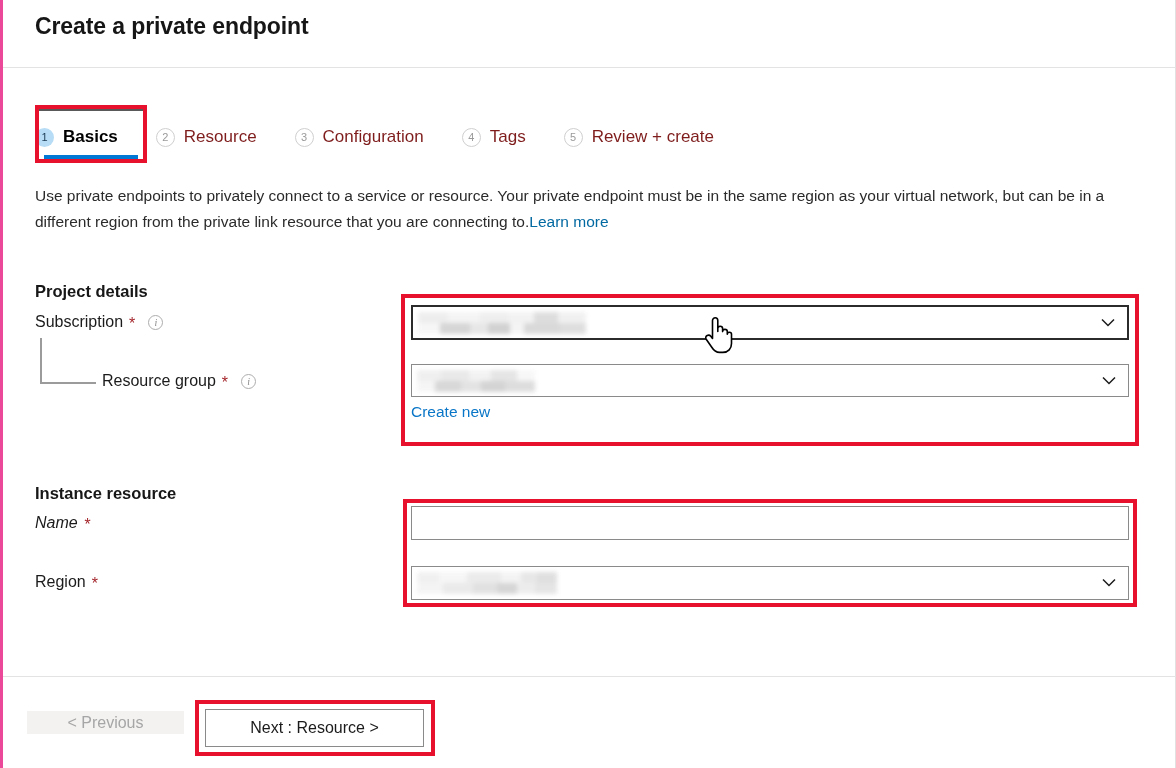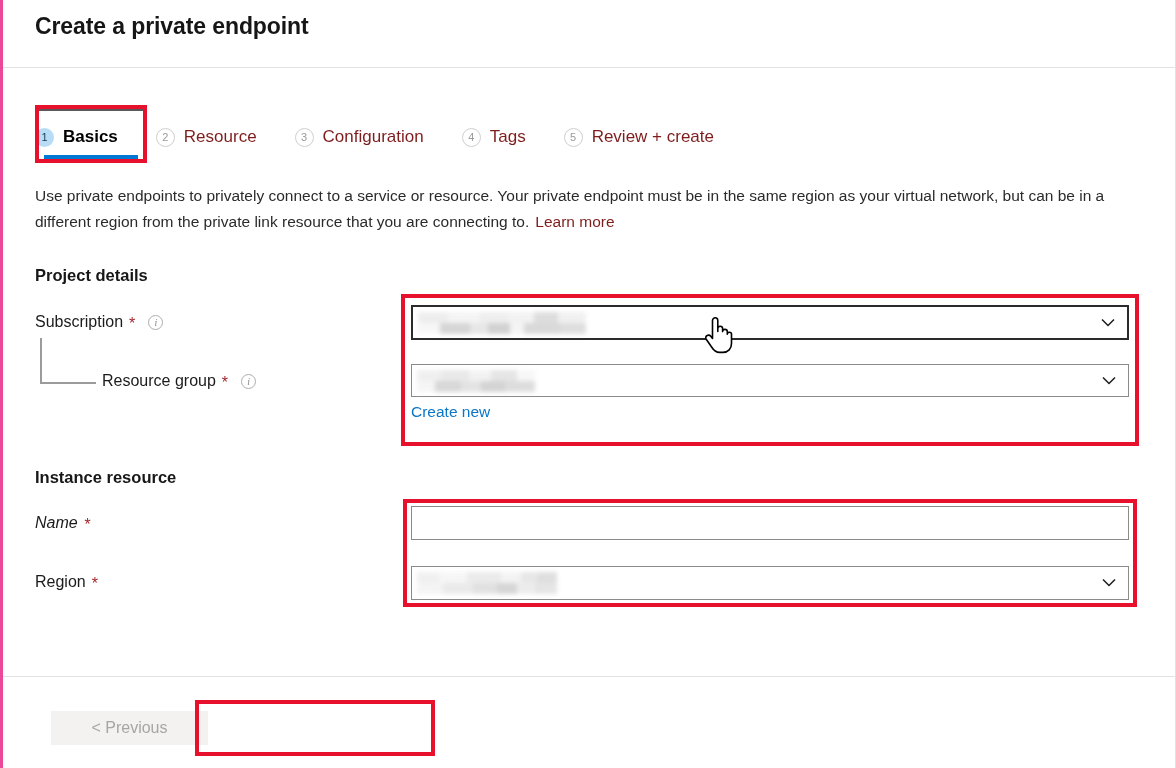--- a/index.html
+++ b/index.html
@@ -134,32 +134,32 @@
   .desc {
     position: absolute;
     left: 32px;
     top: 183px;
     width: 1090px;
     font-size: 15.5px;
     line-height: 26px;
     color: #2b2b2b;
   }
   .desc a {
-    color: #7f1d1d;
+    color: #0369a1;
     text-decoration: none;
-    margin-left: 6px;
   }
 
   
   .sec-title {
     position: absolute;
     left: 32px;
     font-size: 16.5px;
     font-weight: bold;
     color: #171717;
+    margin-top: 16px;
   }
   #sec-project { top: 266px; }
   #sec-instance { top: 468px; }
 
   
   .flabel {
     position: absolute;
     font-size: 16px;
     color: #1b1b1b;
     display: flex;
@@ -301,24 +301,24 @@
     box-sizing: border-box;
     font-size: 16px;
     display: flex;
     align-items: center;
     justify-content: center;
     white-space: nowrap;
     cursor: pointer;
     font-family: "Liberation Sans", sans-serif;
   }
   #btn-previous {
-    left: 48px;
+    left: 24px;
     top: 711px;
     width: 157px;
-    height: 34px;
+    height: 23px;
     background: #f3f2f1;
     color: #a6a6a6;
     border: none;
     cursor: default;
   }
   #btn-next {
     left: 202px;
     top: 709px;
     width: 219px;
     height: 38px;
@@ -482,16 +482,17 @@
         </svg>
     </span>
   </div>
 
   <div class="hl" id="hl-instance"></div>
 
   <div class="footer-divider"></div>
 
   <div class="btn" id="btn-previous">&lt; Previous</div>
 
+  <div class="btn" id="btn-next">Next : Resource &gt;</div>
 
   <div class="hl" id="hl-next"></div>
 
 </div>
 
 </body></html>

